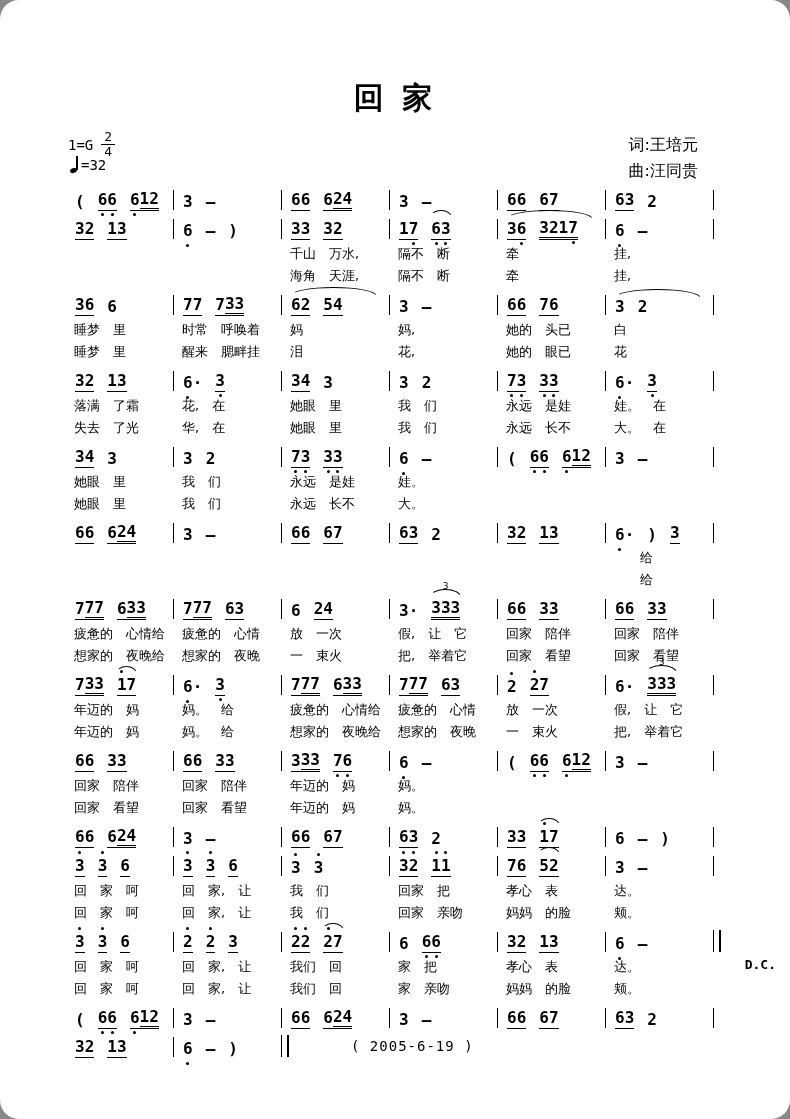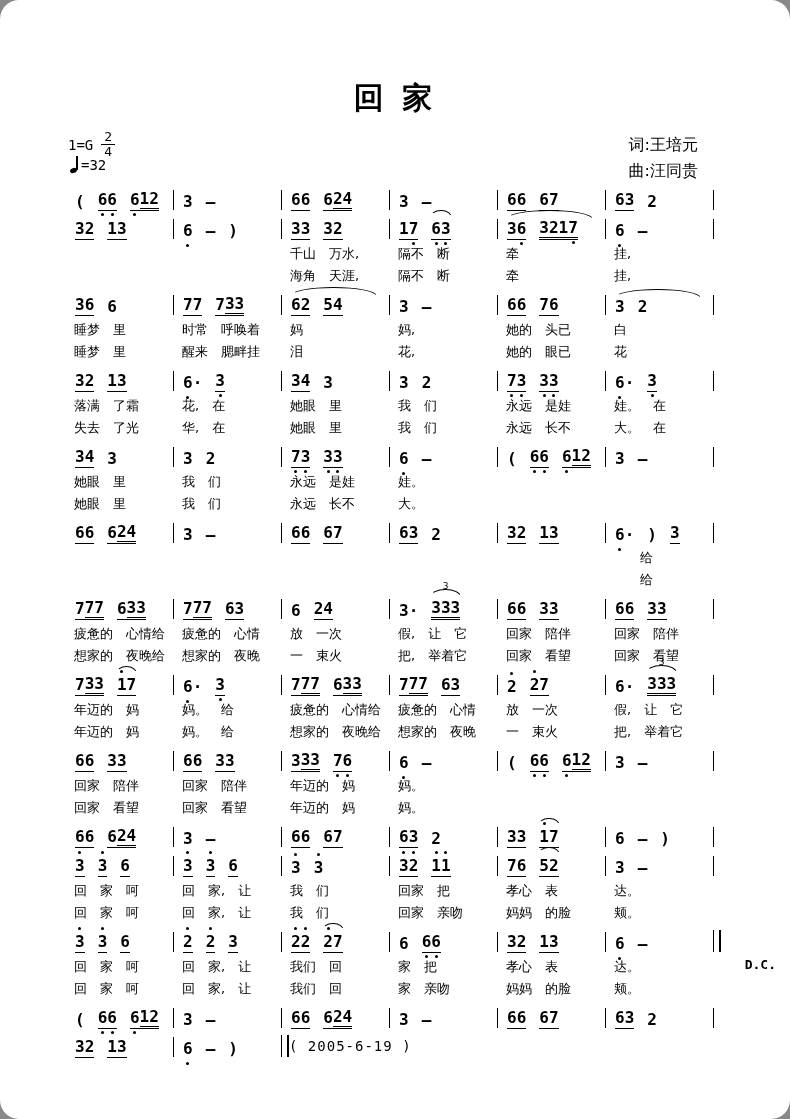--- a/index.html
+++ b/index.html
@@ -41,21 +41,21 @@
   .nc.lo::after{content:'';position:absolute;bottom:-7px;left:50%;margin-left:-1.5px;
                 width:3px;height:3px;border-radius:50%;background:#000;}
   .slur{position:absolute;left:-1px;right:-1px;top:-9px;height:6px;
         border:1px solid transparent;border-top:1.3px solid #000;
         border-radius:50% 50% 0 0 / 100% 100% 0 0;}
   .cslur{left:8px;right:12px;top:-8px;position:absolute;height:7px;
          border:1px solid transparent;border-top:1.3px solid #000;
          border-radius:50% 50% 0 0 / 100% 100% 0 0;}
   .t3{position:absolute;top:-17px;left:50%;transform:translateX(-50%);
       font:9px "DejaVu Sans",sans-serif;font-style:normal;}
-  .date{font:14px "DejaVu Sans Mono",monospace;align-self:center;letter-spacing:1px;}
+  .date{font:14px "DejaVu Sans Mono",monospace;margin-left:62px;align-self:center;letter-spacing:1px;}
   .dc{position:absolute;right:-52px;top:28px;font:bold 13px "DejaVu Sans Mono",monospace;}
   .sys .dc{right:-50px;}
 </style>
 </head>
 <body>
 
 <div class="page">
   <div class="title">回  家</div>
 
   <div class="keysig">

